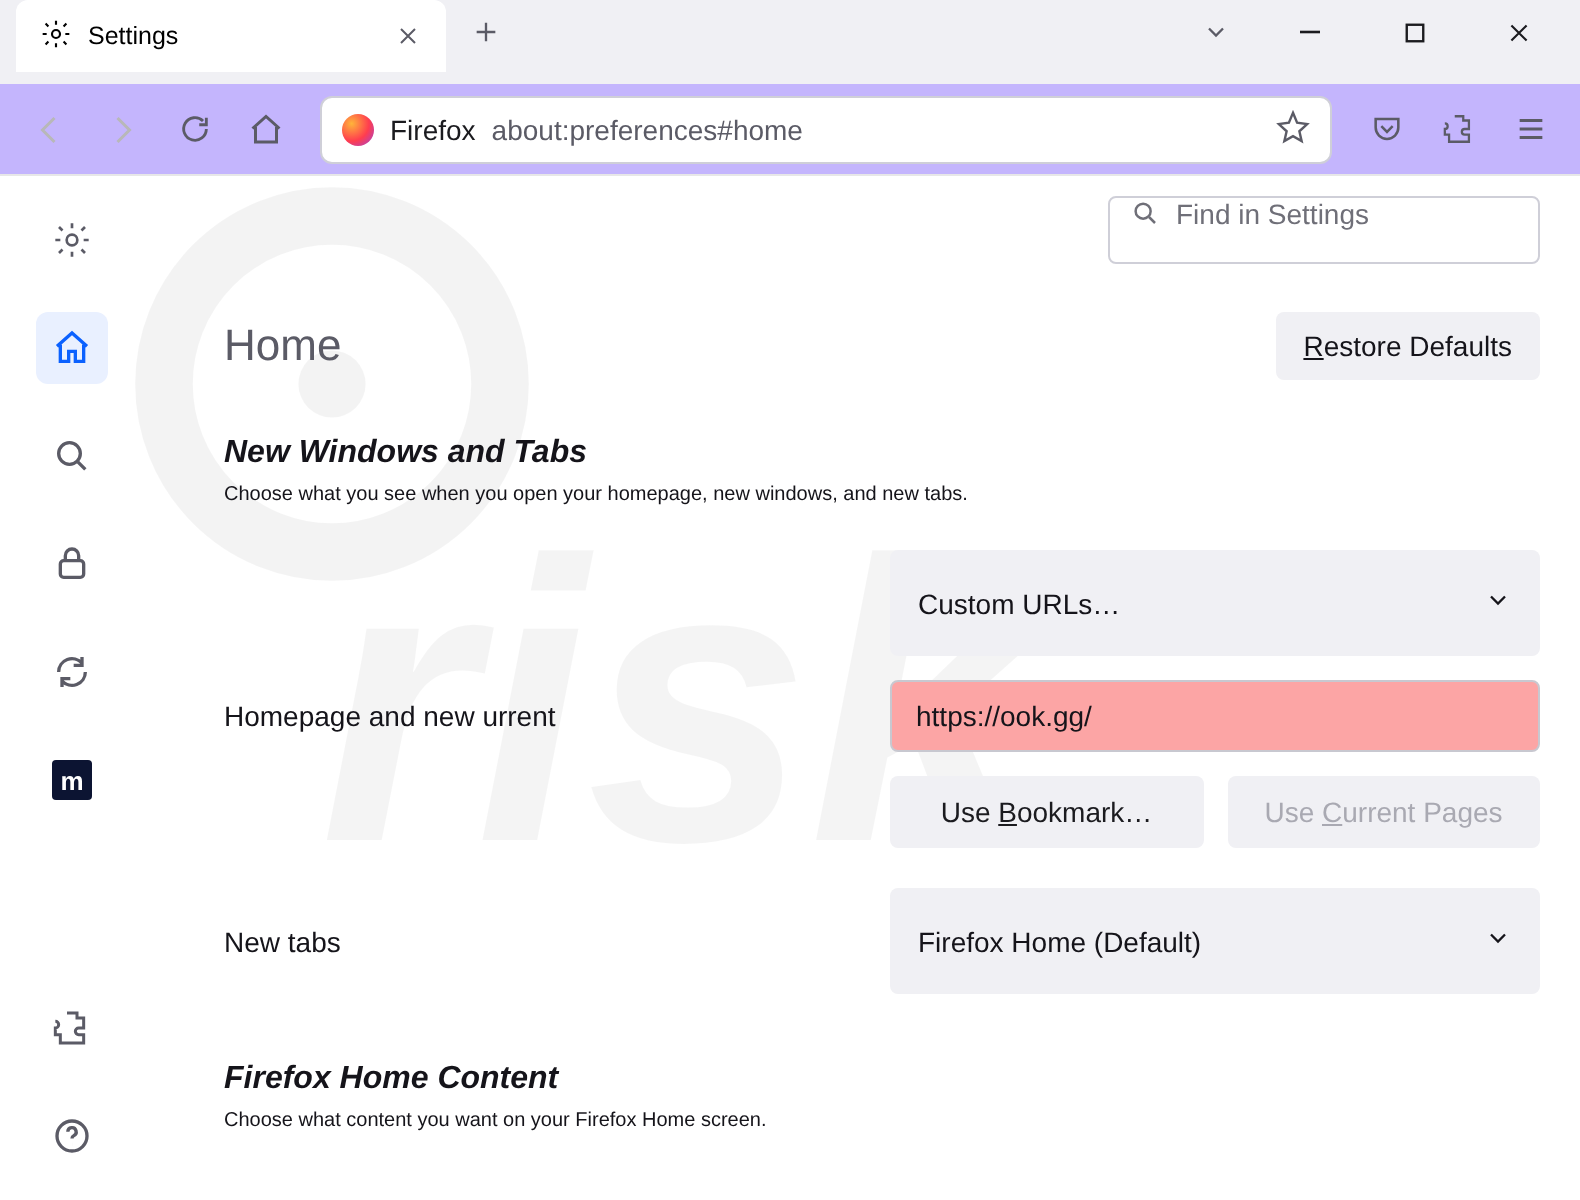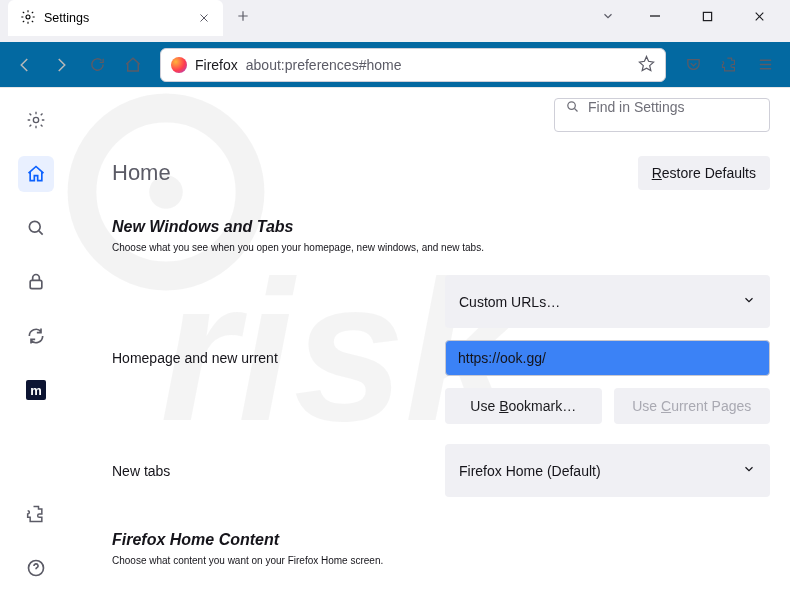--- a/index.html
+++ b/index.html
@@ -12,21 +12,21 @@
 
 .titlebar { height: 42px; background: #f0f0f4; display: flex; align-items: flex-start; padding: 0 8px; position: relative; z-index: 1; }
 .tab { background: #fff; border-radius: 6px 6px 0 0; height: 36px; display: flex; align-items: center; padding: 0 10px 0 12px; width: 215px; font-size: 12.5px; gap: 8px; }
 .tab-close { margin-left: auto; width: 18px; height: 18px; display: flex; align-items: center; justify-content: center; cursor: pointer; border-radius: 3px; }
 .newtab { width: 32px; height: 32px; display: flex; align-items: center; justify-content: center; margin-left: 4px; margin-bottom: 2px; cursor: pointer; border-radius: 4px; }
 .winctrls { margin-left: auto; margin-bottom: 4px; display: flex; align-items: center; gap: 6px; }
 .winbtn { width: 46px; height: 32px; display: flex; align-items: center; justify-content: center; cursor: pointer; }
 .listall { width: 32px; height: 32px; display: flex; align-items: center; justify-content: center; margin-bottom: 2px; cursor: pointer; }
 
 
-.toolbar { height: 46px; background: #0369a1; display: flex; align-items: center; padding: 0 8px; gap: 2px; position: relative; z-index: 1; border-bottom: 1px solid #e7e7e8; }
+.toolbar { height: 46px; background: #c4b5fd; display: flex; align-items: center; padding: 0 8px; gap: 2px; position: relative; z-index: 1; border-bottom: 1px solid #e7e7e8; }
 .tbtn { width: 34px; height: 34px; display: flex; align-items: center; justify-content: center; border-radius: 4px; cursor: pointer; color: #5b5b66; }
 .tbtn.disabled { color: #b8b8b8; cursor: default; }
 .urlbar { flex: 1; height: 34px; background: #fff; border: 1px solid #cfcfd8; border-radius: 6px; margin: 0 8px; display: flex; align-items: center; padding: 0 10px; gap: 8px; font-size: 14px; color: #5b5b66; }
 .urlbar .fxlabel { color: #1b1b1f; }
 .urlbar .addr { color: #5b5b66; flex: 1; }
 .urlbar .star { margin-left: auto; color: #5b5b66; }
 .fxicon { width: 16px; height: 16px; border-radius: 50%; background: radial-gradient(circle at 30% 30%, #ffb43a, #ff3d4f 55%, #a842c9 95%); position: relative; }
 
 
 .content { position: relative; z-index: 1; display: flex; height: calc(600px - 88px); }
@@ -44,21 +44,21 @@
 .restore { margin-left: auto; background: #f0f0f4; border: none; height: 34px; padding: 0 14px; border-radius: 4px; font-size: 14px; cursor: pointer; color: #15141a; }
 .restore .u { text-decoration: underline; }
 
 .h2 { font-size: 16px; font-weight: 600; color: #15141a; margin-bottom: 6px; font-style: italic; }
 .desc { font-size: 10px; color: #15141a; margin-bottom: 22px; }
 
 .row { display: flex; align-items: center; margin-bottom: 12px; gap: 18px; }
 .rowlabel { width: 315px; font-size: 14px; color: #15141a; }
 .rowctrl { flex: 1; }
 .dd { height: 53px; background: #f0f0f4; border-radius: 4px; display: flex; align-items: center; padding: 0 14px; font-size: 14px; justify-content: space-between; cursor: pointer; color: #15141a; }
-.inp { width: 100%; height: 36px; border: 1px solid #c8c8d0; border-radius: 4px; padding: 0 12px; font-size: 14px; background: #3b82f6; color: #15141a; }
+.inp { width: 100%; height: 36px; border: 1px solid #c8c8d0; border-radius: 4px; padding: 0 12px; font-size: 14px; background: #fca5a5; color: #15141a; }
 
 .btnrow { display: flex; gap: 12px; margin: 6px 0 20px 333px; }
 .gbtn { flex: 1; height: 36px; background: #f0f0f4; border: none; border-radius: 4px; font-size: 14px; cursor: pointer; color: #1b1b1f; white-space: nowrap; overflow: hidden; text-overflow: ellipsis; padding: 0 12px; }
 .gbtn.disabled { color: #a9a9b2; cursor: default; }
 .gbtn .u { text-decoration: underline; }
 
 
 .m-icon { width: 20px; height: 20px; background: #0c1432; color: #fff; display: flex; align-items: center; justify-content: center; font-weight: 700; font-size: 13px; border-radius: 2px; }
 
 .gear { stroke: currentColor; fill: none; stroke-width: 1.6; }

